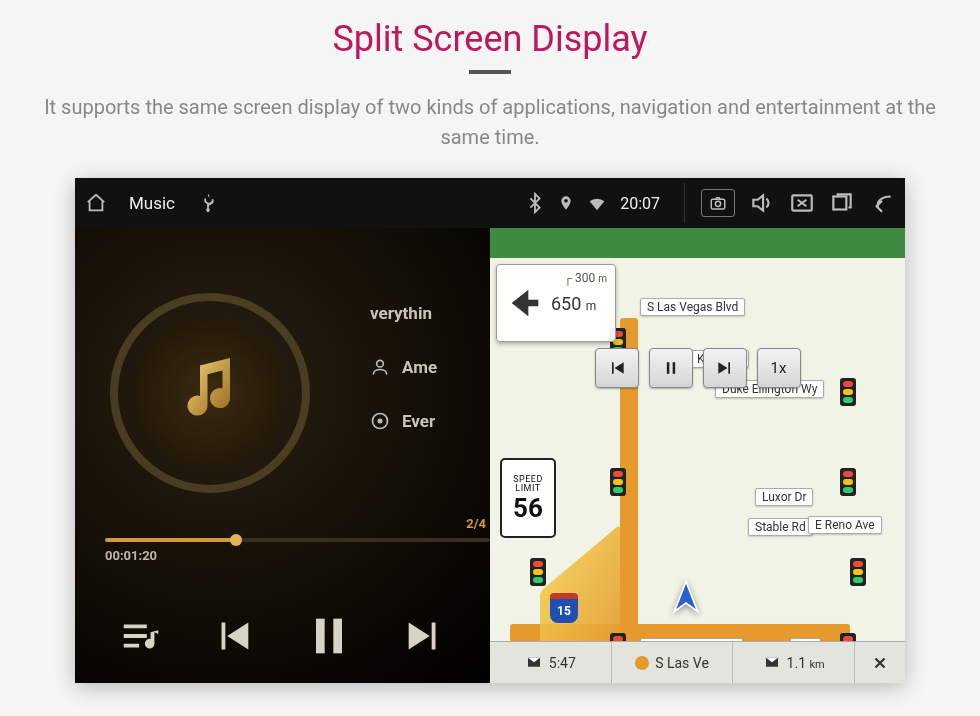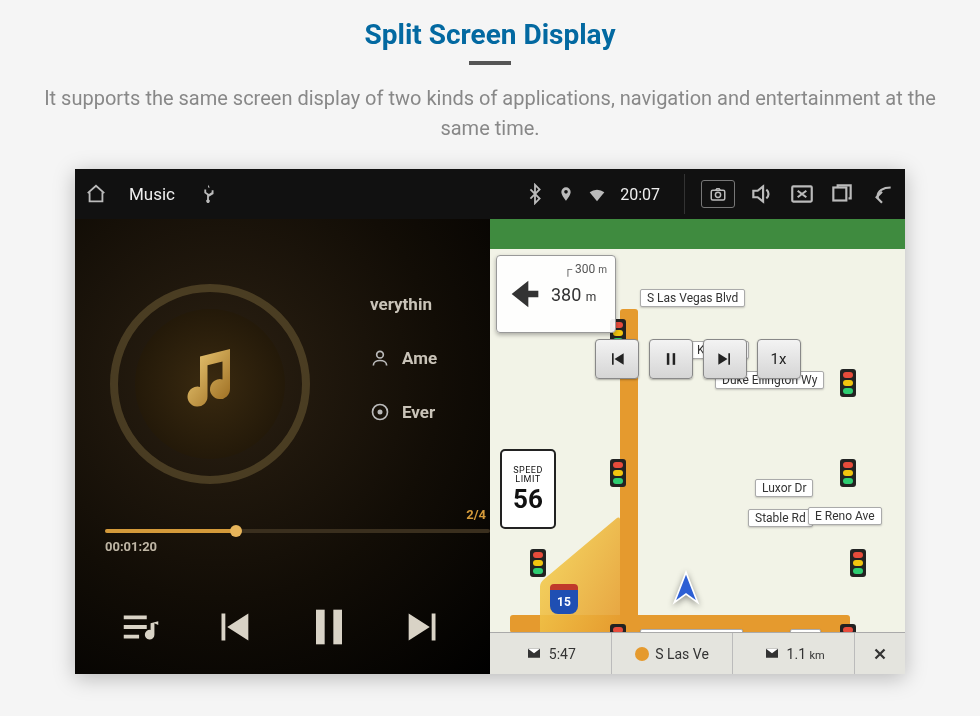--- a/index.html
+++ b/index.html
@@ -1,18 +1,18 @@
 <!DOCTYPE html>
 <html><head>
 <meta charset="utf-8">
 <style>
   * { margin:0; padding:0; box-sizing:border-box; font-family:-apple-system,BlinkMacSystemFont,"Segoe UI",Roboto,Arial,sans-serif; }
   body { width:980px; height:716px; background:#f5f5f5; overflow:hidden; }
   .page { width:100%; height:100%; display:flex; flex-direction:column; align-items:center; padding-top:18px; }
-  .page-title { font-size:28px; font-weight:700; color:#0369a1; }
+  .page-title { font-size:36px; font-weight:400; color:#be185d; }
   .title-underline { width:42px; height:4px; background:#555; margin:10px 0 18px 0; }
   .page-desc { font-size:20px; color:#888; text-align:center; line-height:1.5; max-width:900px; margin-bottom:26px; }
 
   .device { width:830px; height:505px; background:#000; position:relative; box-shadow:0 4px 20px rgba(0,0,0,.25); display:flex; flex-direction:column; }
 
   
   .statusbar { height:50px; background:#111; display:flex; align-items:center; padding:0 10px; color:#bbb; font-size:14px; gap:14px; }
   .sb-left { display:flex; align-items:center; gap:22px; }
   .sb-center { flex:1; display:flex; justify-content:flex-end; align-items:center; gap:12px; padding-right:8px; }
   .sb-right { display:flex; align-items:center; gap:14px; }
@@ -332,21 +332,21 @@
           <div class="street exit">593</div>
         </div>
 
         <div class="turn-panel">
           <span class="arrow">
             <svg viewBox="0 0 24 24" fill="#333">
                 <path d="M14 4v6h6v4h-6v6L4 12z"></path>
               </svg>
           </span>
           <div>
-            <span class="dist-main"><span>380</span> <span style="font-size:12px;">m</span></span>
+            <span class="dist-main"><span>650</span> <span style="font-size:12px;">m</span></span>
           </div>
           <div class="dist-sub">┌ <span>300</span> <span class="u">m</span></div>
         </div>
 
         <div class="map-controls">
           <div class="mcbtn">
             <svg viewBox="0 0 24 24" fill="currentColor">
                 <path d="M6 5h2v14H6zM20 5v14L9 12z"></path>
               </svg>
           </div>

